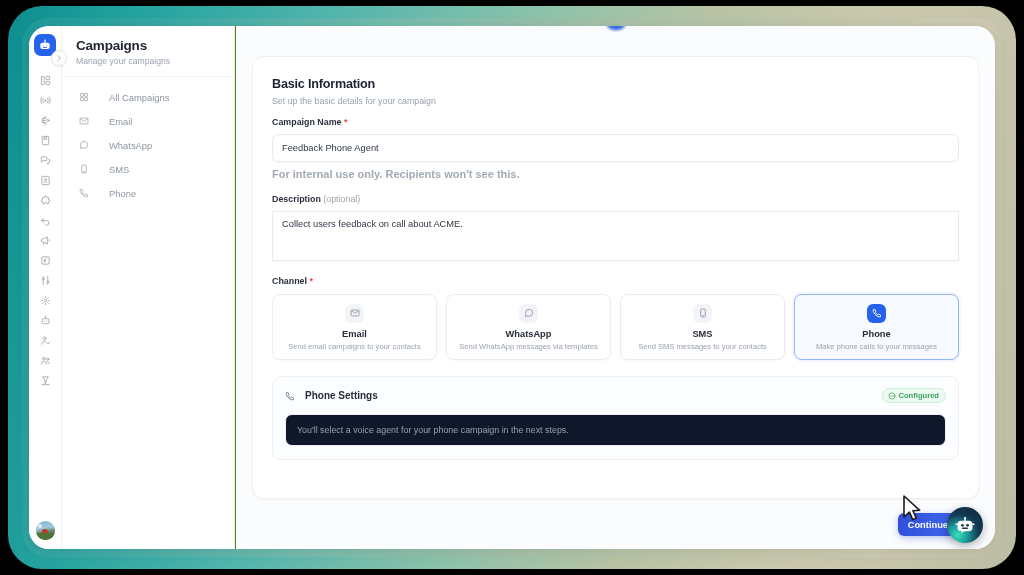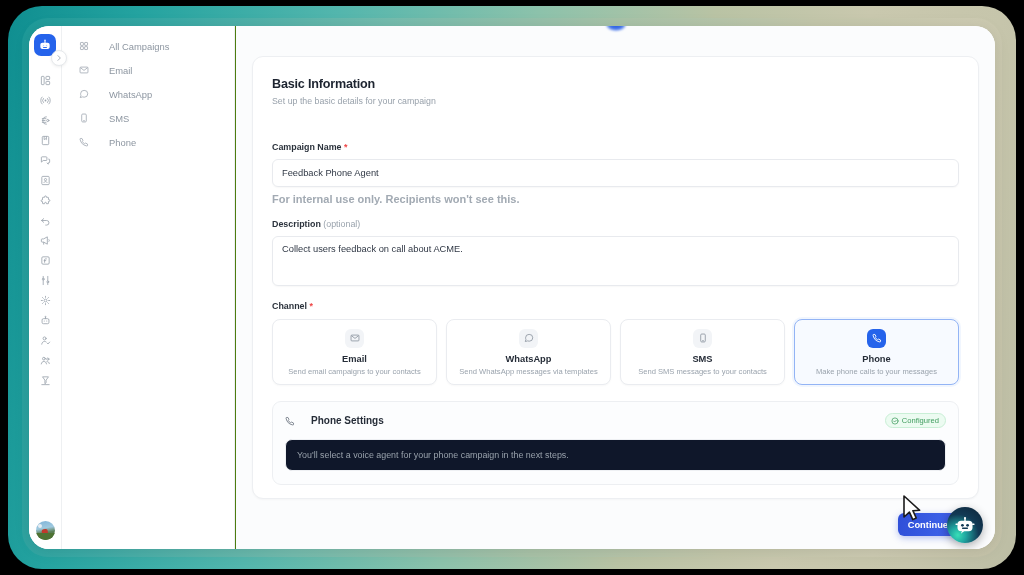--- a/index.html
+++ b/index.html
@@ -125,39 +125,39 @@
     background: #ffffff;
     border: 1px solid #edeff2;
     border-radius: 11px;
     box-shadow: 0 1px 2px rgba(16,24,40,.03);
     padding: 20px 19px 0 19px;
     overflow: hidden;
   }
   .sec-title { font-size: 12.6px; font-weight: 700; color: #1d2430; letter-spacing: -.2px; }
   .sec-sub { font-size: 8.8px; color: #98a1ab; margin-top: 5px; }
 
-  .field { margin-top: 36px; }
+  .field { margin-top: 11px; }
   .flabel { font-size: 8.9px; font-weight: 700; color: #2b323c; }
   .req { color: #ef4444; font-weight: 700; }
   .opt { color: #9aa3ad; font-weight: 400; text-align: right; }
   .inp {
     margin-top: 7px;
     width: 100%; height: 28px;
     border: 1px solid #e8eaee; border-radius: 6px;
     background: #fff;
     font-size: 9.3px; color: #303845;
     display: flex; align-items: center;
     padding: 0 9px;
     box-shadow: 0 1px 1.5px rgba(16,24,40,.03);
   }
   .hint { font-size: 11px; color: #a2aab3; margin-top: 6px; font-weight: bold; }
   .ta {
     margin-top: 7px;
     width: 100%; height: 50px;
-    border: 1px solid #e8eaee; border-radius: 6px;
+    border: 1px solid #e8eaee; border-radius: 0;
     background: #fff;
     font-size: 9.3px; color: #303845;
     padding: 7px 9px;
     box-shadow: 0 1px 1.5px rgba(16,24,40,.03);
   }
 
   .channels { display: flex; gap: 9px; margin-top: 8px; }
   .ch-card {
     flex: 1 1 0; height: 66px;
     border: 1px solid #eaecf0; border-radius: 8px;
@@ -181,25 +181,25 @@
   .ch-name { font-size: 9.3px; font-weight: 700; color: #262d38; }
   .ch-desc { font-size: 7.6px; color: #9aa3ad; margin-top: 3px; text-align: center; }
 
   .settings {
     margin-top: 16px;
     border: 1px solid #edeff2; border-radius: 9px;
     background: #fcfdfe;
     padding: 11px 12px 13px 12px;
   }
   .set-head { display: flex; align-items: center; justify-content: space-between; }
-  .set-title { display: flex; align-items: center; gap: 16px; font-size: 10px; font-weight: 700; color: #262d38; }
+  .set-title { display: flex; align-items: center; gap: 10px; font-size: 10px; font-weight: 700; color: #262d38; }
   .set-title .ti { color: #6b7480; display:flex; }
   .badge {
     display: flex; align-items: center; gap: 3px;
-    font-size: 7.6px; font-weight: 400; color: #3f9c5e;
+    font-size: 7.6px; font-weight: 700; color: #3f9c5e;
     background: #ecfbf1; border: 1px solid #c9efd6;
     border-radius: 9px; padding: 2px 6px 2px 5px;
   }
   .set-body {
     margin-top: 11px;
     border: 1px solid #eef0f3; border-radius: 7px;
     background: #0f172a;
     padding: 10px 11px; font-size: 8.9px; color: #98a1ab;
   }
 
@@ -361,20 +361,24 @@
           <div class="av-red"></div>
           <div class="av-grn"></div>
       </div>
     </div>
 
     <div class="side">
       <div class="collapse-btn">
         <svg width="8" height="8" viewBox="0 0 24 24" fill="none" stroke="currentColor" stroke-width="2.6" stroke-linecap="round" stroke-linejoin="round">
             <path d="M9 5l7 7-7 7"></path>
           </svg>
+      </div>
+      <div class="side-head">
+        <div class="side-title">Campaigns</div>
+        <div class="side-sub">Manage your campaigns</div>
       </div>
       <div class="side-nav">
 
         <div class="nav-item">
           <span class="ni">
             <svg width="10" height="10" viewBox="0 0 24 24" fill="none" stroke="currentColor" stroke-width="2">
                 <rect x="3.5" y="3.5" width="7" height="7" rx="1"></rect>
                 <rect x="13.5" y="3.5" width="7" height="7" rx="1"></rect>
                 <rect x="3.5" y="13.5" width="7" height="7" rx="1"></rect>
                 <rect x="13.5" y="13.5" width="7" height="7" rx="1"></rect>

